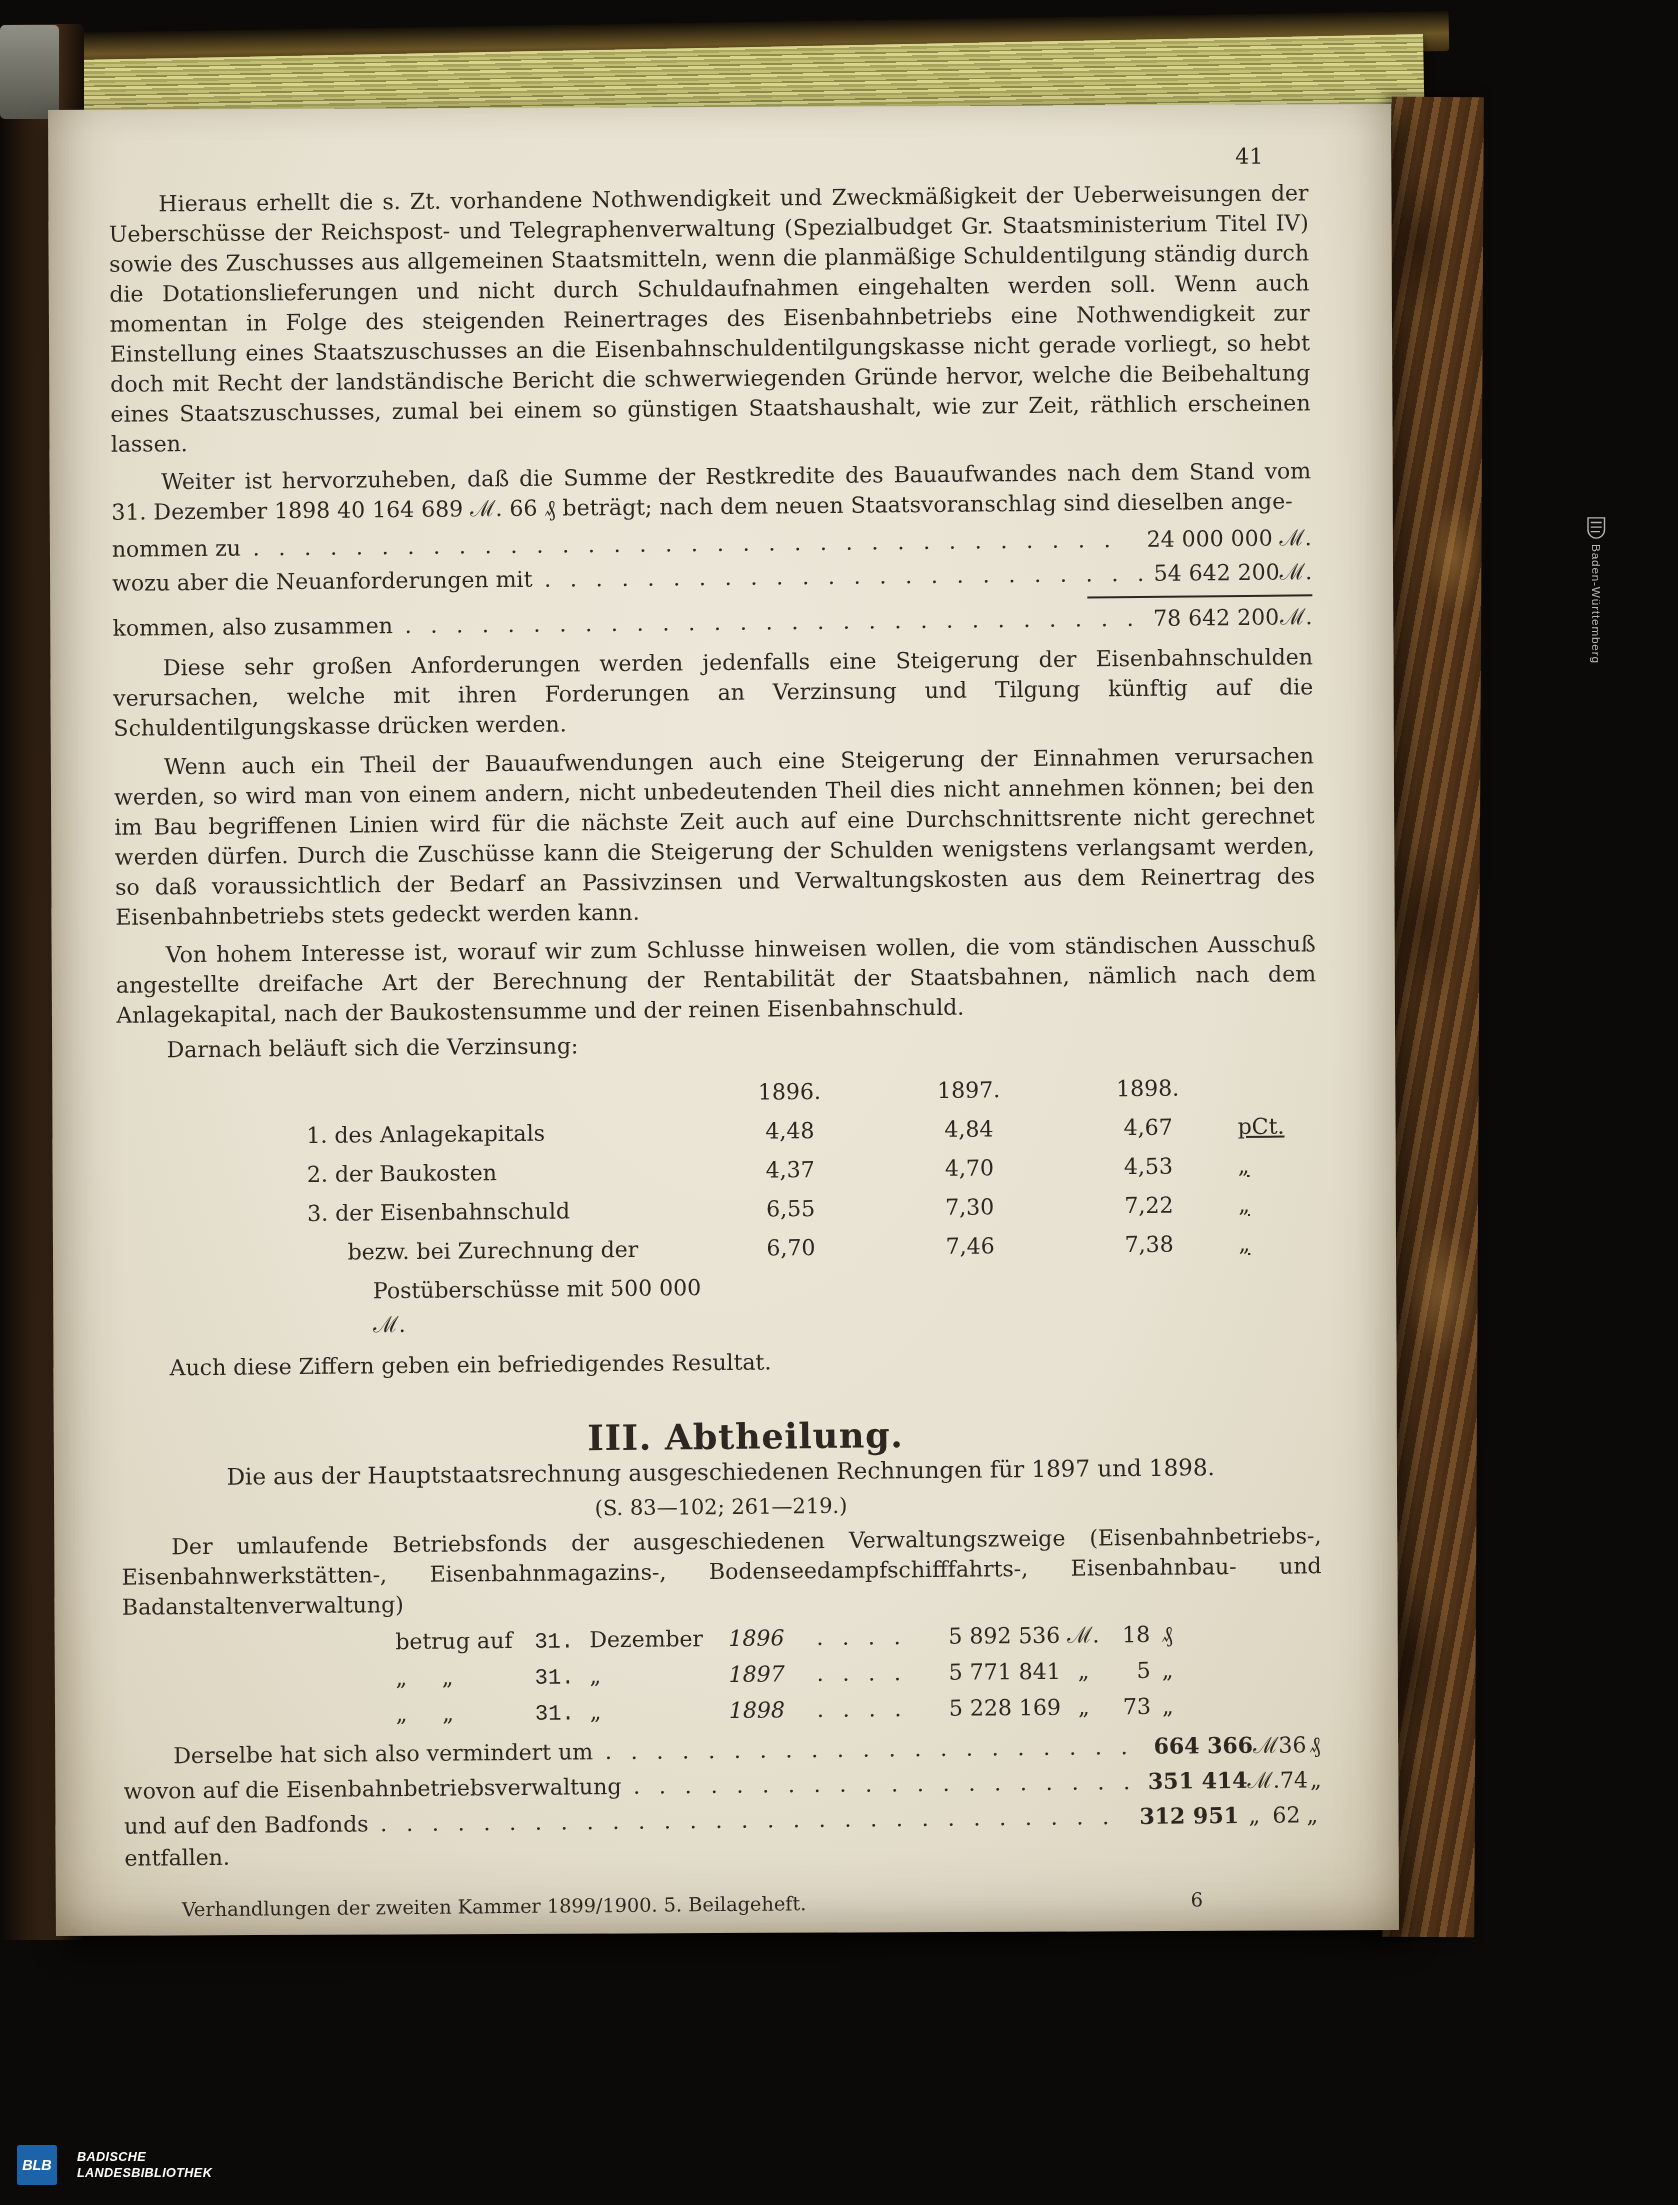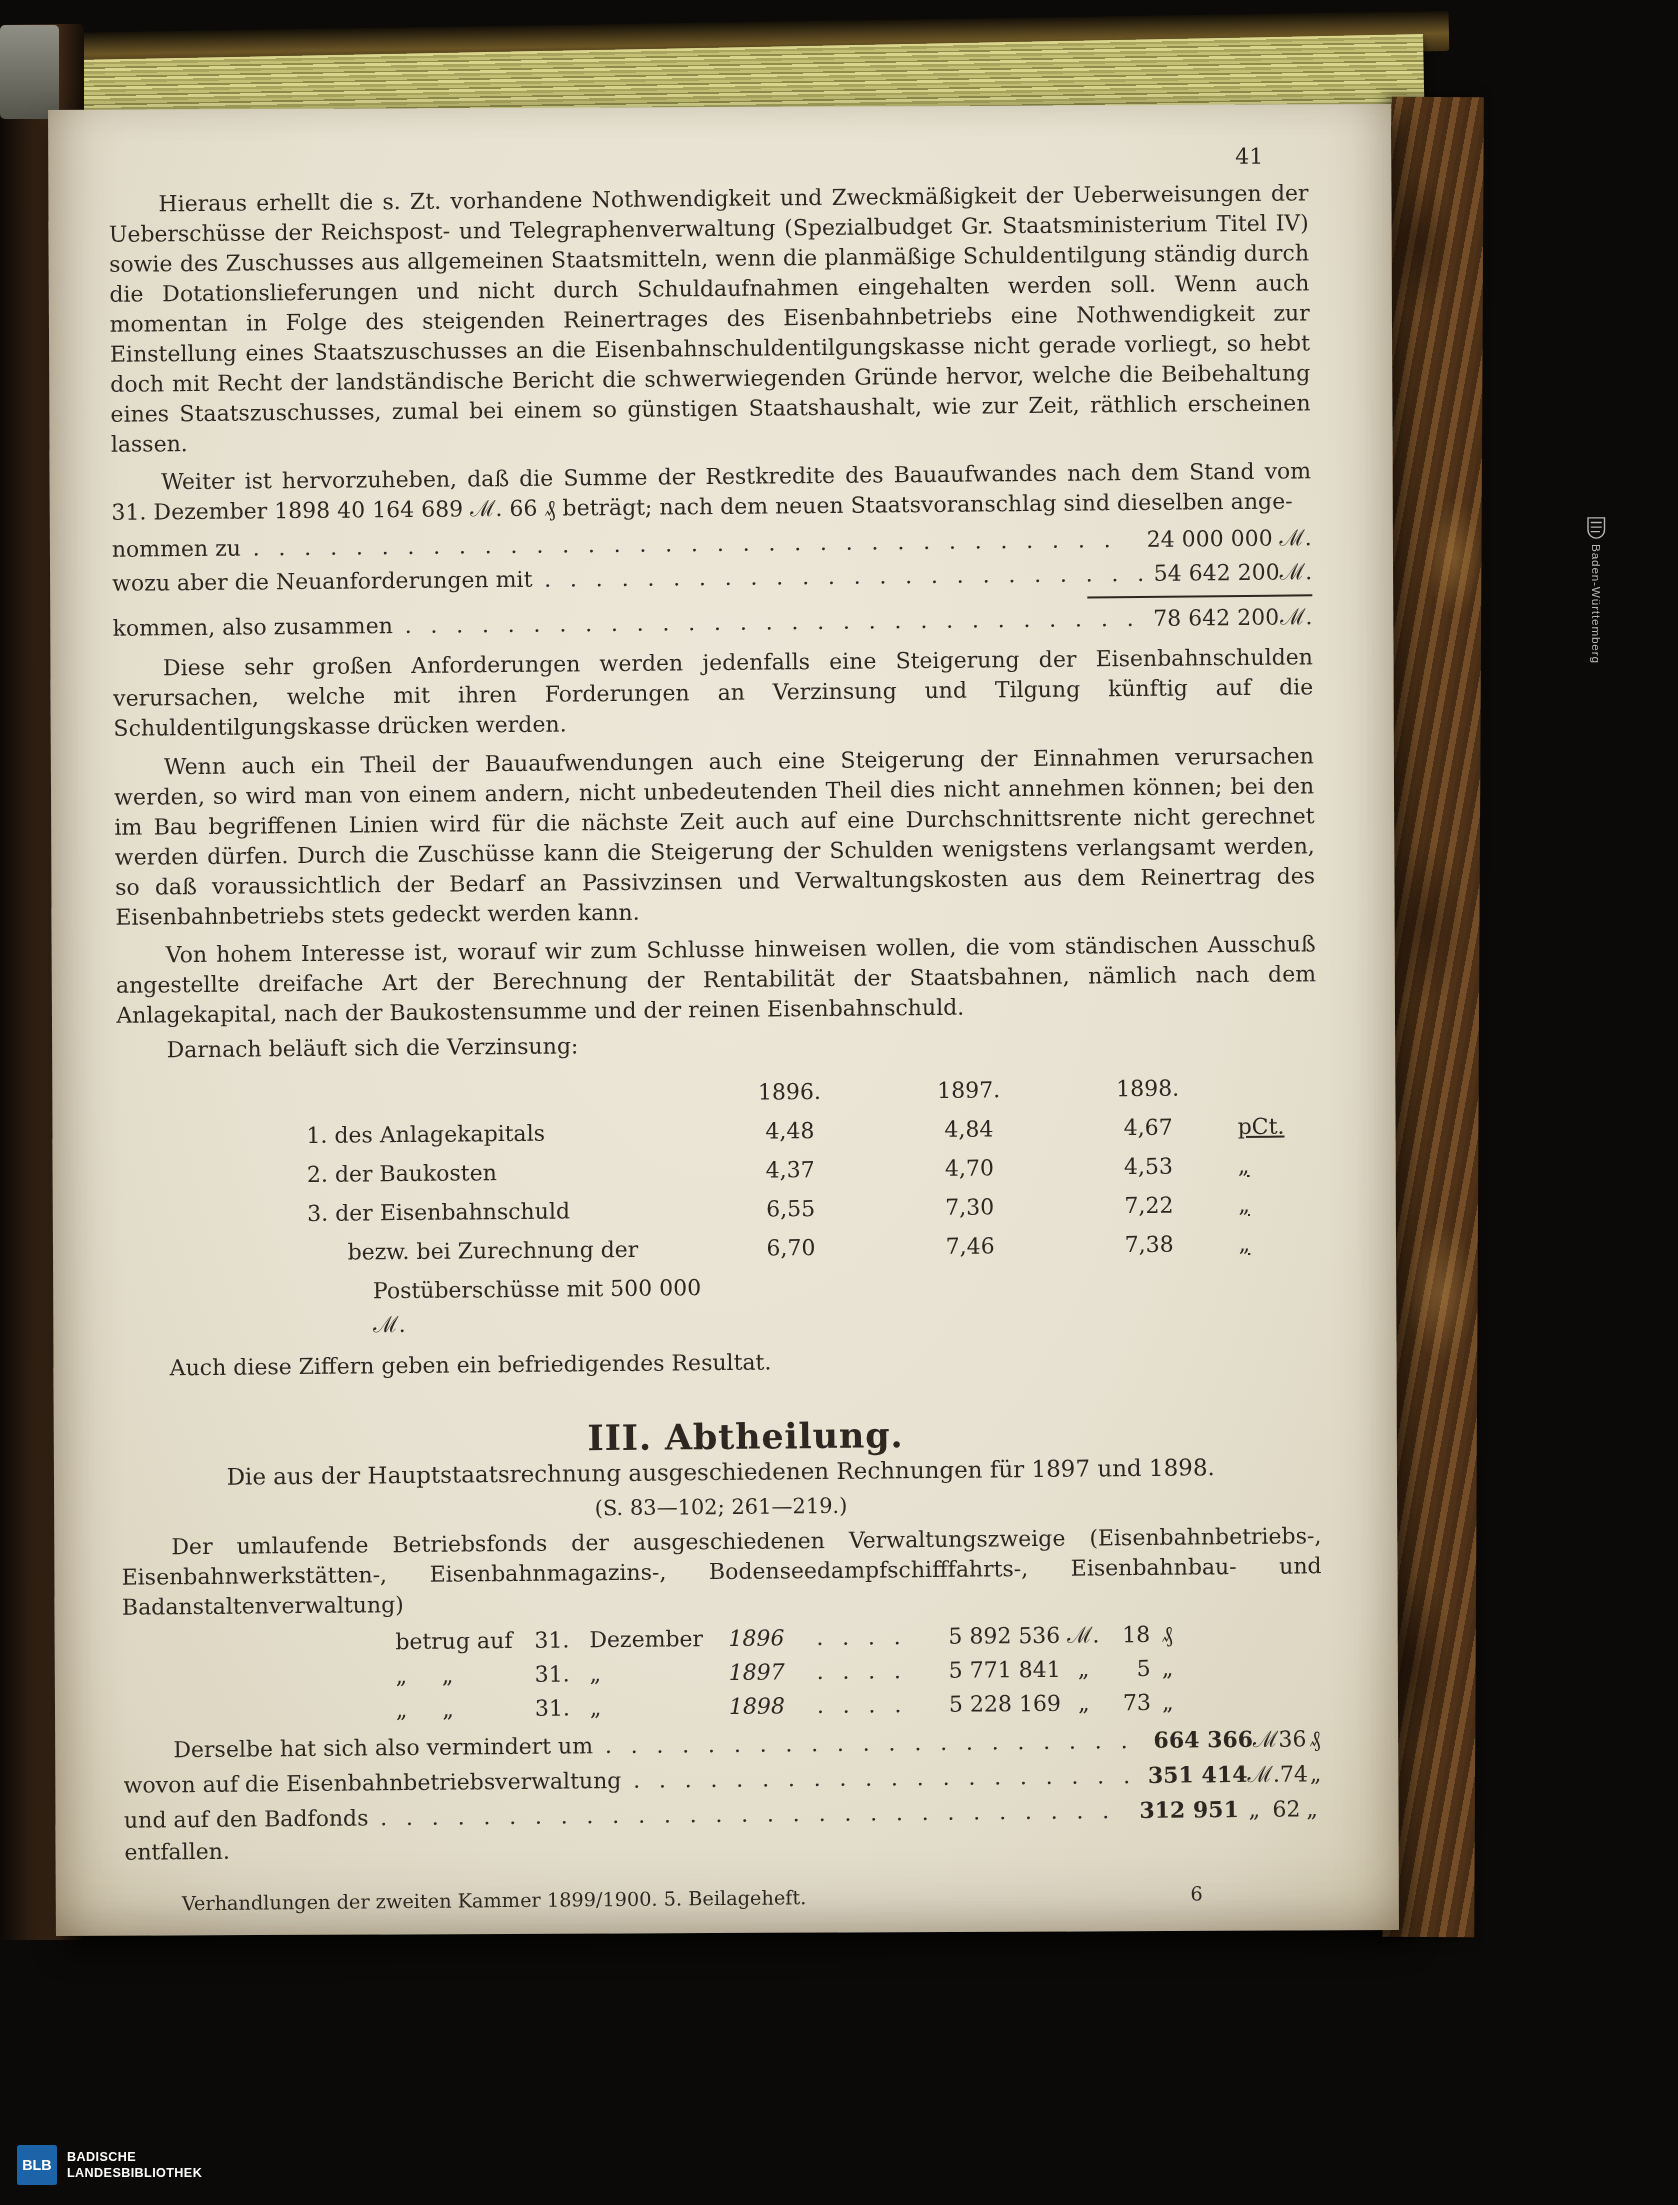--- a/index.html
+++ b/index.html
@@ -60,40 +60,40 @@
   .interest .ind1 { padding-left:40px; }
   .interest .ind2 { padding-left:65px; }
 
   .sec-title { text-align:center; font-size:35px; font-weight:bold; margin:44px 0 20px; letter-spacing:0.8px; text-indent:0; }
   .sec-sub { text-align:center !important; text-indent:0 !important; font-size:23px; margin-bottom:3.4px; }
   .sec-pages { text-align:center !important; text-indent:0 !important; font-size:21px; margin-bottom:20px; }
 
   .fonds { margin:3.4px 0 3.4px 273px; }
   .fonds-row { display:flex; align-items:baseline; line-height:34px; }
   .f-c1 { width:139px; white-space:nowrap; }
-  .f-c2 { width:55px; }
+  .f-c2 { width:55px;font-family:Liberation Mono, monospace; }
   .f-c3 { width:139px; }
   .f-c4 { width:88px;font-style:italic; }
   .f-d  { width:97px; overflow:hidden; white-space:nowrap; letter-spacing:5.9px; }
   .f-amt{ width:147px; text-align:right; }
   .f-m  { width:46px; text-align:center; }
   .f-pf { width:44px; text-align:right; }
   .f-ps { width:34px; text-align:center; }
 
   .l2 .amt { width:134px;font-weight:bold; }
   .l2 .m  { width:42px; text-align:center; }
   .l2 .pf { width:42px; text-align:right; }
   .l2 .ps { width:32px; text-align:center; }
   .indent-label { padding-left:50px; }
 
   .page-footer { display:flex; align-items:baseline; font-size:19.3px; margin-top:22px; padding-left:57px; }
   .page-footer .sig { margin-left:auto; margin-right:122px; }
 
   
-  .blb { position:absolute; left:17px; bottom:20px; display:flex; align-items:center; gap:10px; }
+  .blb { position:absolute; left:17px; bottom:20px; display:flex; align-items:center; gap:20px;font-style:italic; }
   .blb-logo { width:40px; height:40px; background:#1c63a8; color:#fff;
     font-family:"Liberation Sans", sans-serif; font-weight:bold; font-size:14.3px;
     display:flex; align-items:center; justify-content:center; border-radius:2.5px; }
   .blb-text { color:#fff; font-family:"Liberation Sans", sans-serif; font-weight:bold;
     font-size:12.6px; line-height:16px; letter-spacing:0.4px; }
 
   .wm { position:absolute; left:1587px; top:517px; display:flex; flex-direction:column;
     align-items:center; color:#c9c9c9; opacity:.9; }
   .wm-text { writing-mode:vertical-rl; font-family:"Liberation Sans", sans-serif;
     font-size:11.8px; letter-spacing:0.8px; margin-top:5px; }

